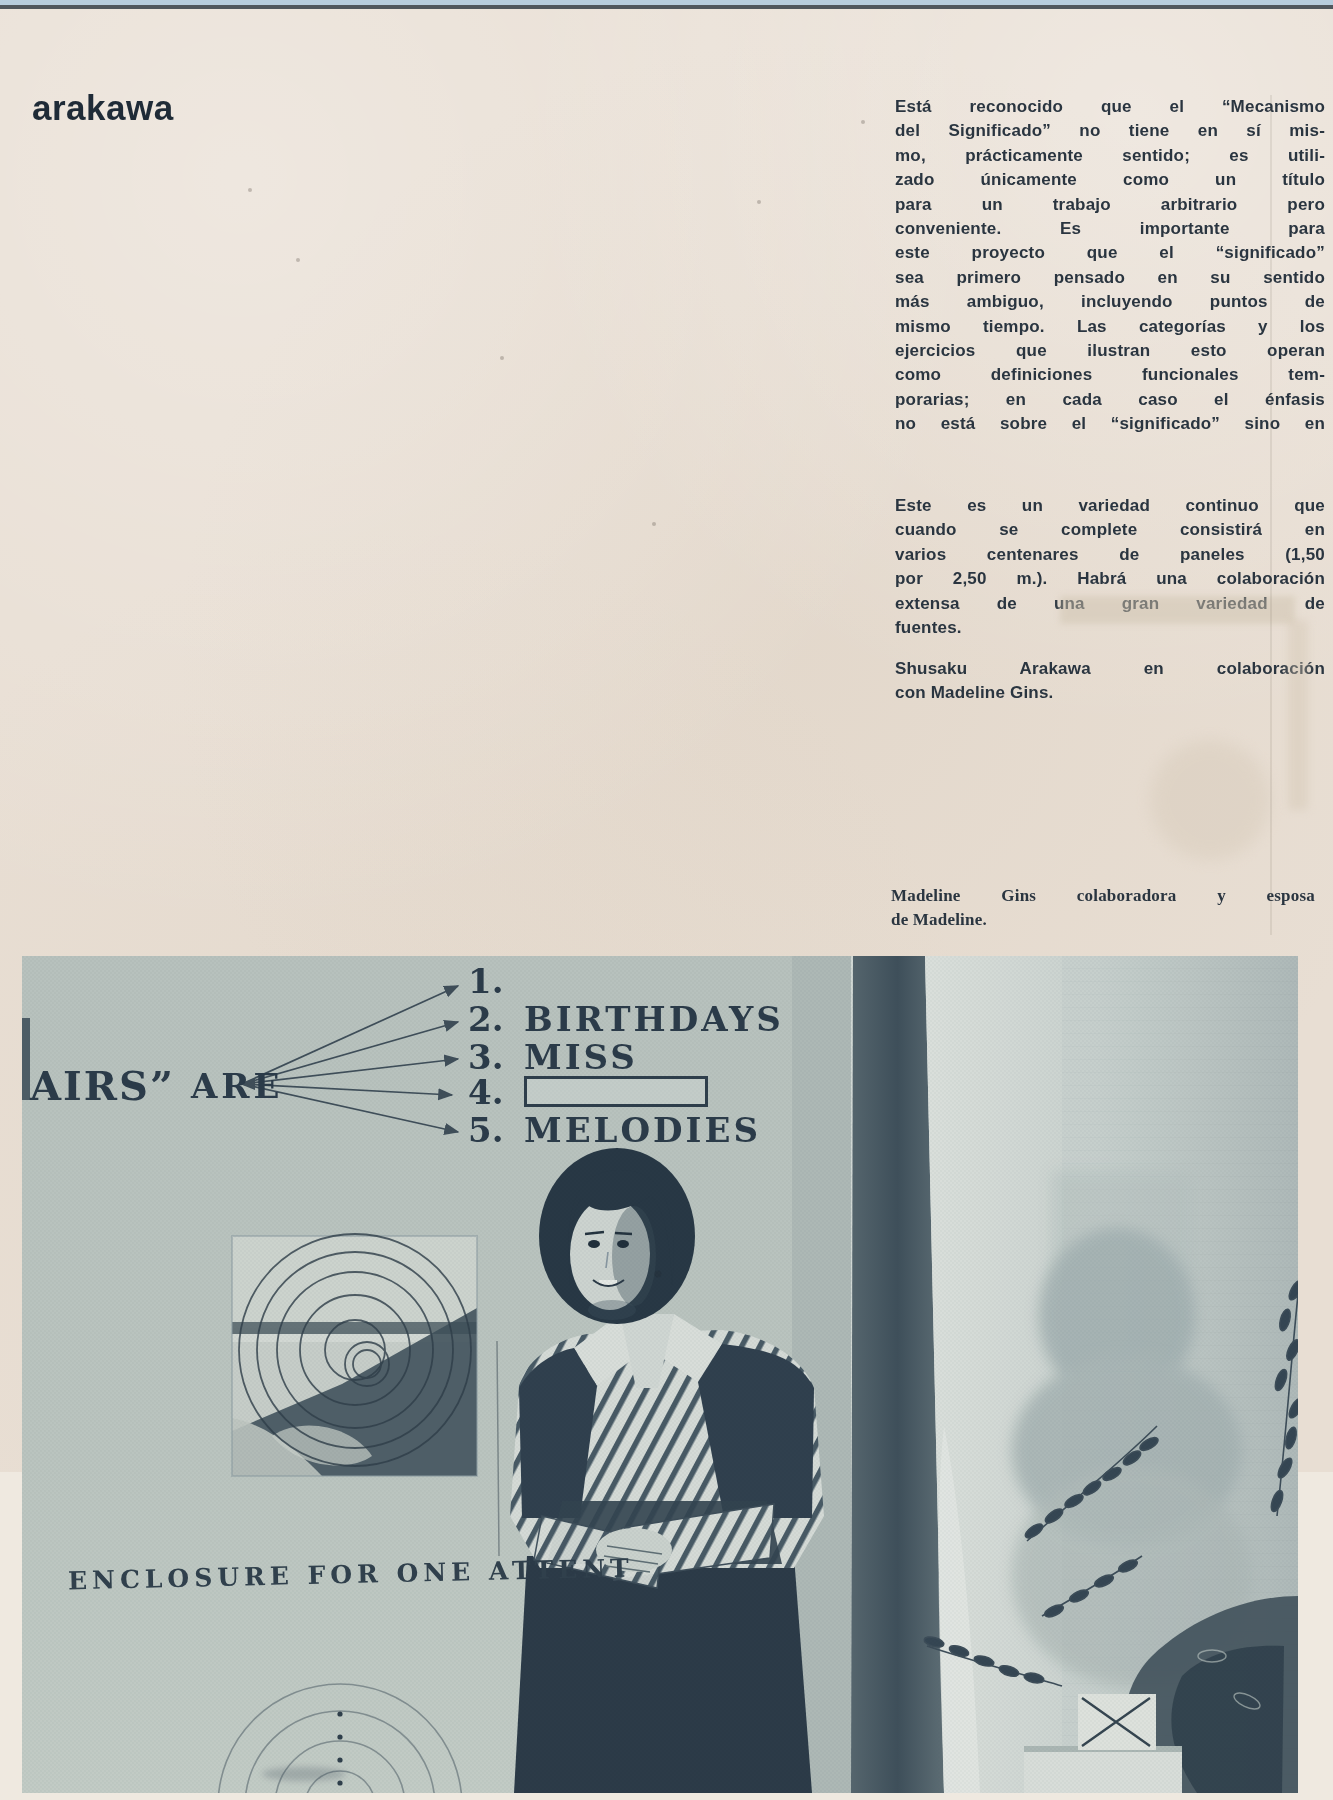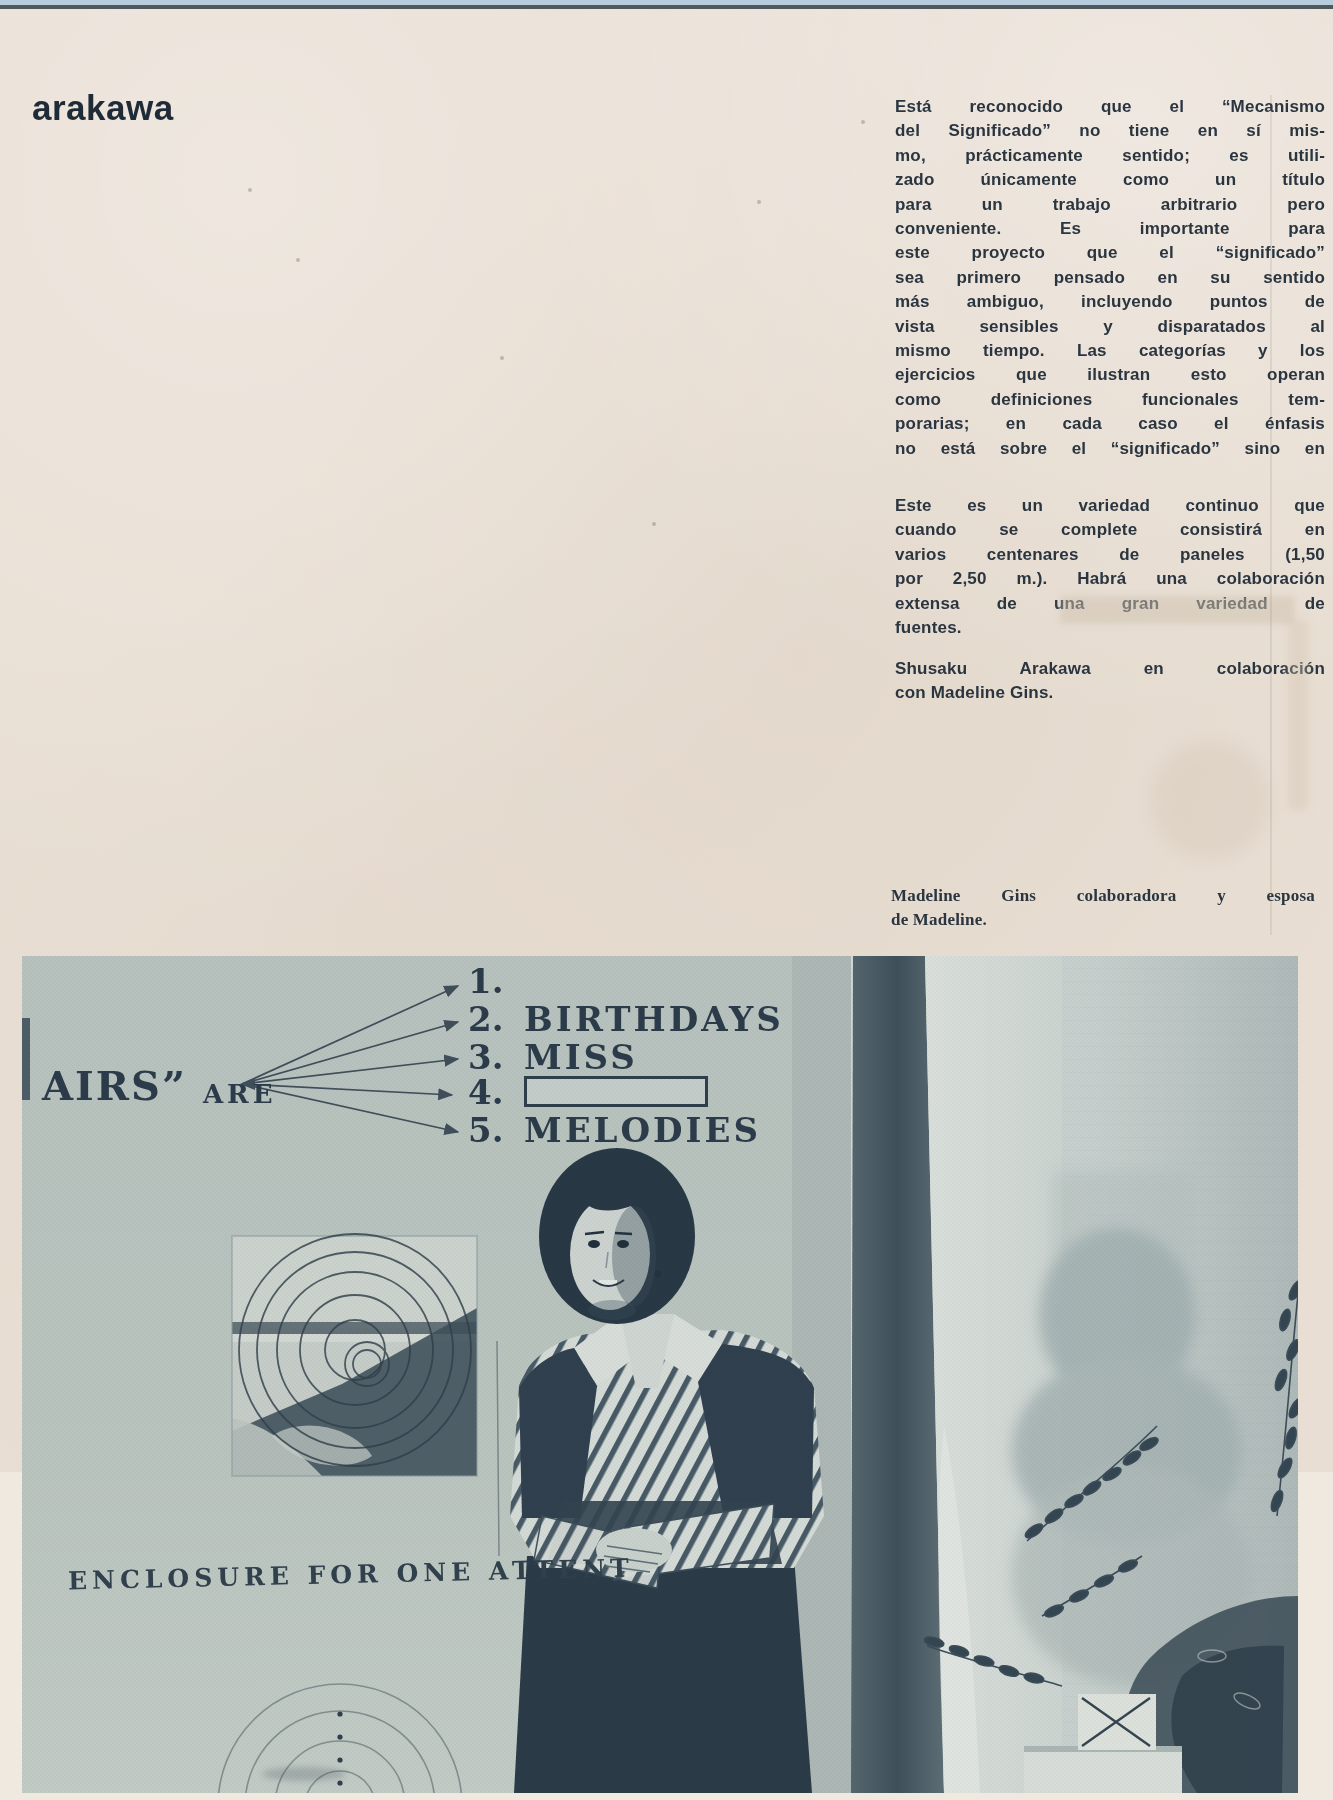--- a/index.html
+++ b/index.html
@@ -27,23 +27,23 @@
   .ghost{position:absolute;pointer-events:none;}
   .g1{left:1060px;top:596px;width:235px;height:28px;background:#cfc3af;opacity:.5;filter:blur(3px);}
   .g2{left:1150px;top:740px;width:120px;height:120px;border-radius:50%;background:#d6cab9;opacity:.45;filter:blur(8px);}
   .g3{left:1288px;top:620px;width:20px;height:190px;background:#d2c5b1;opacity:.4;filter:blur(4px);}
   .fold{left:1270px;top:95px;width:2px;height:840px;background:rgba(110,100,85,.12);}
   .speck{position:absolute;width:4px;height:4px;border-radius:50%;background:#6a6258;opacity:.35;}
   
   .photo{position:absolute;left:22px;top:956px;width:1276px;height:837px;background:#b9c3bf;overflow:hidden;}
   .photo svg{position:absolute;left:0;top:0;}
   .stencil{font-family:"DejaVu Serif", serif;font-weight:700;color:#2b3b49;}
-  .airs-line{position:absolute;left:20px;top:106px;display:flex;align-items:flex-end;}
+  .airs-line{position:absolute;left:8px;top:106px;display:flex;align-items:center;}
   .airs{font-size:40px;letter-spacing:2px;}
-  .are{font-size:26px;letter-spacing:4px;margin-left:16px;}
+  .are{font-size:34px;letter-spacing:4px;margin-left:16px;}
   .item{position:absolute;left:446px;font-size:34px;line-height:38px;white-space:nowrap;}
   .item .num{display:inline-block;width:56px;}
   .item .lbl{letter-spacing:3px;}
   .i1{top:6px;} .i2{top:44px;} .i3{top:82px;} .i4{top:117px;} .i5{top:155px;}
   .blankbox{display:inline-block;width:178px;height:25px;border:3px solid #2e3e4b;
             background:rgba(216,224,220,.35);vertical-align:middle;position:relative;top:-4px;}
   .enclosure{position:absolute;left:46px;top:604px;font-size:25px;letter-spacing:5px;
              transform:rotate(-1.3deg);color:#30404c;white-space:nowrap;}
 </style>
 </head>
@@ -59,21 +59,20 @@
     <div class="para p1">
         <div class="jl">Está reconocido que el “Mecanismo</div>
         <div class="jl">del Significado” no tiene en sí mis-</div>
         <div class="jl">mo, prácticamente sentido; es utili-</div>
         <div class="jl">zado únicamente como un título</div>
         <div class="jl">para un trabajo arbitrario pero</div>
         <div class="jl">conveniente. Es importante para</div>
         <div class="jl">este proyecto que el “significado”</div>
         <div class="jl">sea primero pensado en su sentido</div>
         <div class="jl">más ambiguo, incluyendo puntos de</div>
-        <div class="jl">vista sensibles y disparatados al</div>
         <div class="jl">mismo tiempo. Las categorías y los</div>
         <div class="jl">ejercicios que ilustran esto operan</div>
         <div class="jl">como definiciones funcionales tem-</div>
         <div class="jl">porarias; en cada caso el énfasis</div>
         <div class="jl">no está sobre el “significado” sino en</div>
       </div>
     <div class="para p2">
         <div class="jl">Este es un variedad continuo que</div>
         <div class="jl">cuando se complete consistirá en</div>
         <div class="jl">varios centenares de paneles (1,50</div>

